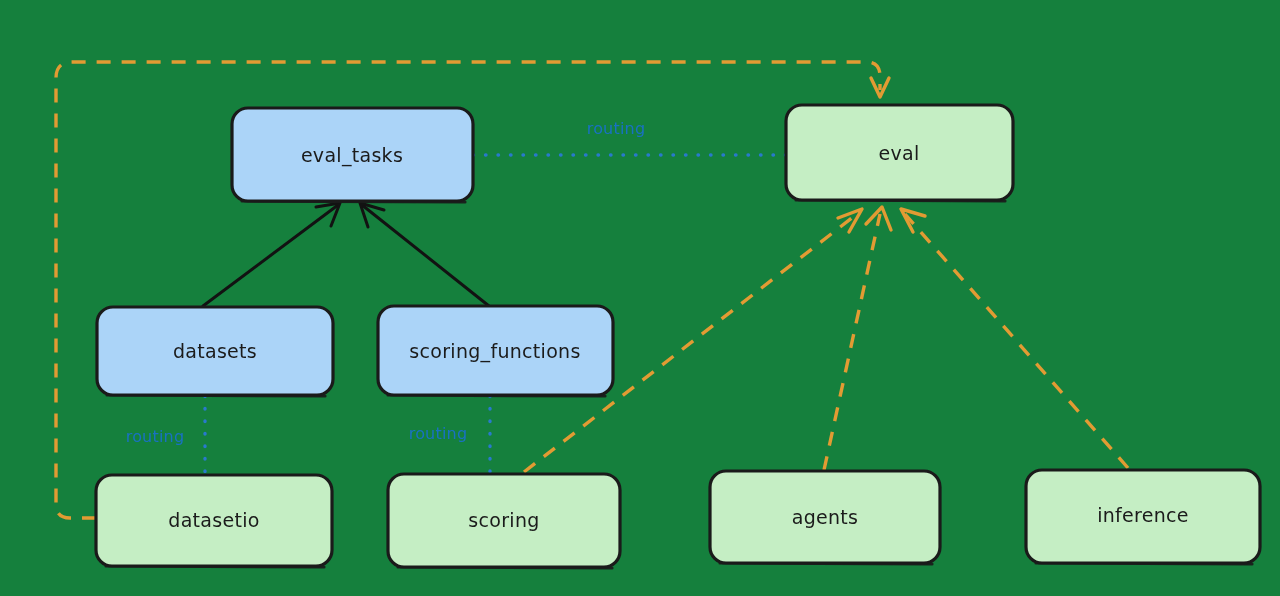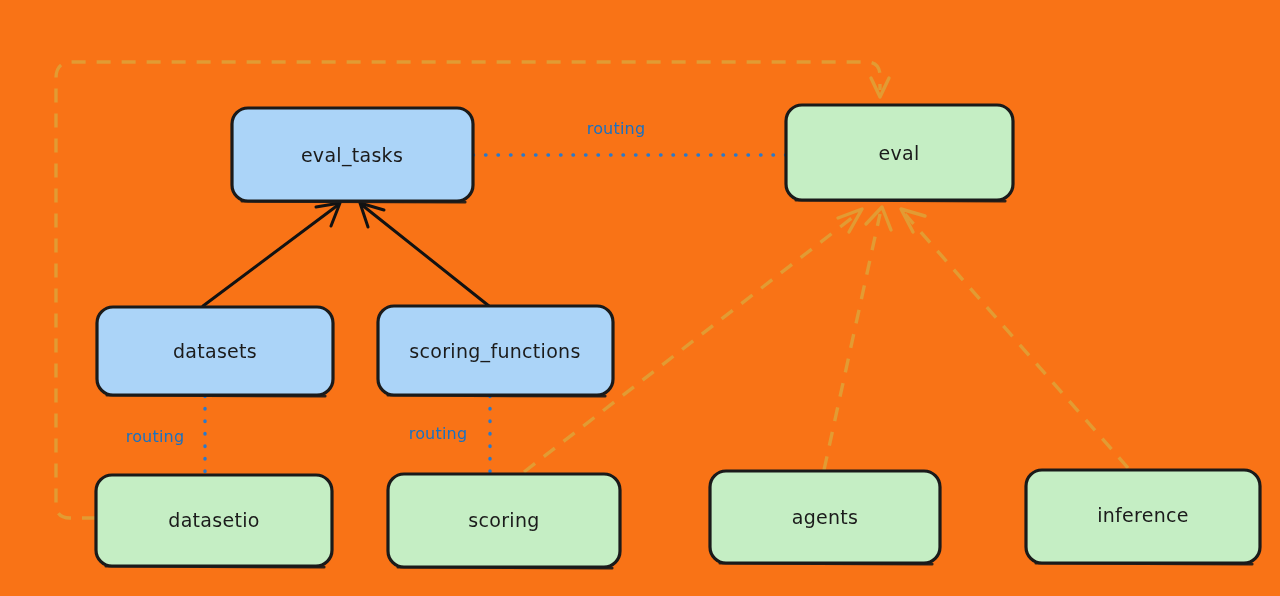--- a/index.html
+++ b/index.html
@@ -10,21 +10,21 @@
   body {
     width: 1280px;
     height: 596px;
     font-family: "DejaVu Sans", sans-serif;
     overflow: hidden;
   }
   #diagram-root {
     position: relative;
     width: 1280px;
     height: 596px;
-    background: #f97316;
+    background: #15803d;
   }
   svg.canvas {
     position: absolute;
     top: 0;
     left: 0;
     width: 1280px;
     height: 596px;
   }
   .node-label {
     font-family: "DejaVu Sans", sans-serif;

